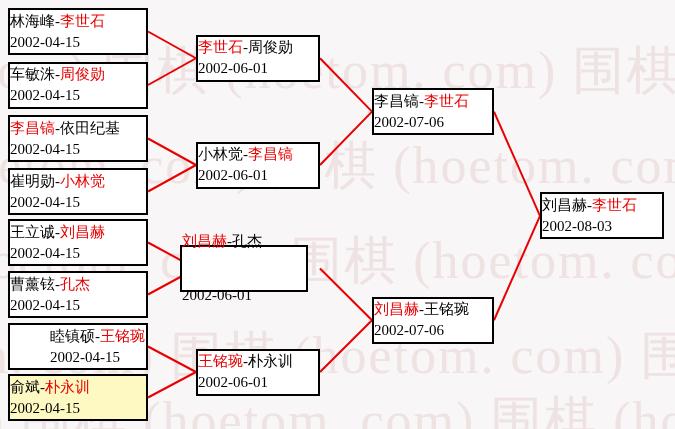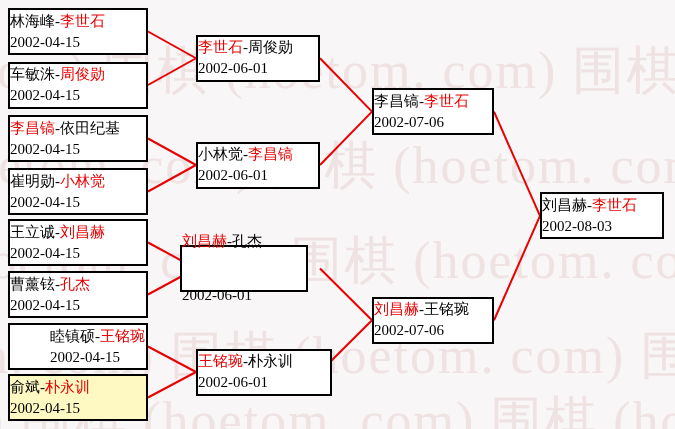--- a/index.html
+++ b/index.html
@@ -117,21 +117,21 @@
       <div class="date-line" style="color: rgb(0, 0, 0);">2002-06-01</div>
     </div>
     <div class="match-box" style="left: 196px; top: 141.5px; width: 124px; height: 47px; background: rgb(255, 255, 255); border-color: rgb(0, 0, 0);">
       <div class="names"><span style="color: rgb(0, 0, 0);">小林觉</span><span>-</span><span style="color: rgb(230, 0, 0);">李昌镐</span></div>
       <div class="date-line" style="color: rgb(0, 0, 0);">2002-06-01</div>
     </div>
     <div class="match-box" style="left: 180px; top: 245px; width: 128px; height: 47px; background: rgb(255, 255, 255); border-color: rgb(0, 0, 0); gap: 33px;">
       <div class="names"><span style="color: rgb(230, 0, 0);">刘昌赫</span><span>-</span><span style="color: rgb(0, 0, 0);">孔杰</span></div>
       <div class="date-line" style="color: rgb(0, 0, 0);">2002-06-01</div>
     </div>
-    <div class="match-box" style="left: 196px; top: 348.5px; width: 136px; height: 47px; background: rgb(255, 255, 255); border-color: rgb(0, 0, 0);">
+    <div class="match-box" style="left: 196px; top: 348.5px; width: 124px; height: 47px; background: rgb(255, 255, 255); border-color: rgb(0, 0, 0);">
       <div class="names"><span style="color: rgb(230, 0, 0);">王铭琬</span><span>-</span><span style="color: rgb(0, 0, 0);">朴永训</span></div>
       <div class="date-line" style="color: rgb(0, 0, 0);">2002-06-01</div>
     </div>
     <div class="match-box" style="left: 372px; top: 88.125px; width: 122px; height: 47px; background: rgb(255, 255, 255); border-color: rgb(0, 0, 0);">
       <div class="names"><span style="color: rgb(0, 0, 0);">李昌镐</span><span>-</span><span style="color: rgb(230, 0, 0);">李世石</span></div>
       <div class="date-line" style="color: rgb(0, 0, 0);">2002-07-06</div>
     </div>
     <div class="match-box" style="left: 372px; top: 296.75px; width: 122px; height: 47px; background: rgb(255, 255, 255); border-color: rgb(0, 0, 0);">
       <div class="names"><span style="color: rgb(230, 0, 0);">刘昌赫</span><span>-</span><span style="color: rgb(0, 0, 0);">王铭琬</span></div>
       <div class="date-line" style="color: rgb(0, 0, 0);">2002-07-06</div>

